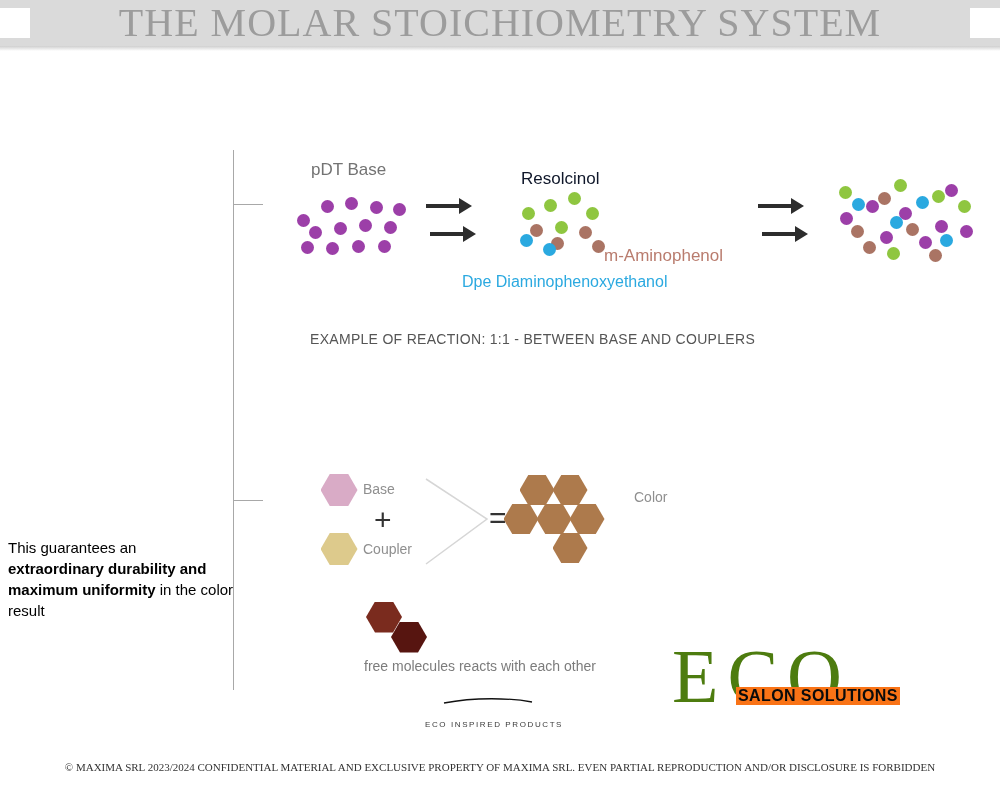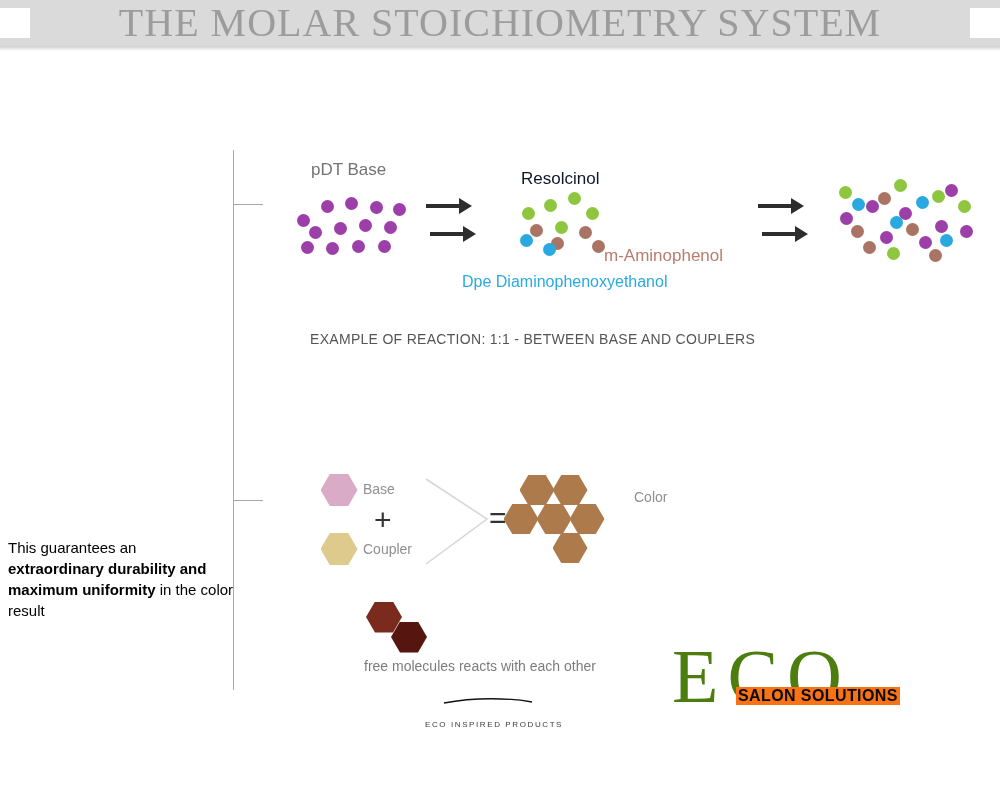--- a/index.html
+++ b/index.html
@@ -165,13 +165,14 @@
       <path d="M4 7 C 35 1, 70 2, 92 6" fill="none" stroke="#111" stroke-width="1.3"></path>
     </svg>
     <div class="nook-tag">ECO INSPIRED PRODUCTS</div>
   </div>
 
   <div class="eco">
     <div class="eco-word">ECO</div>
     <div class="salon">SALON SOLUTIONS</div>
   </div>
 
+  <div class="footer">© MAXIMA SRL  2023/2024  CONFIDENTIAL MATERIAL AND EXCLUSIVE PROPERTY OF MAXIMA SRL. EVEN PARTIAL REPRODUCTION AND/OR DISCLOSURE IS FORBIDDEN</div>
 </div>
 
 </body></html>

